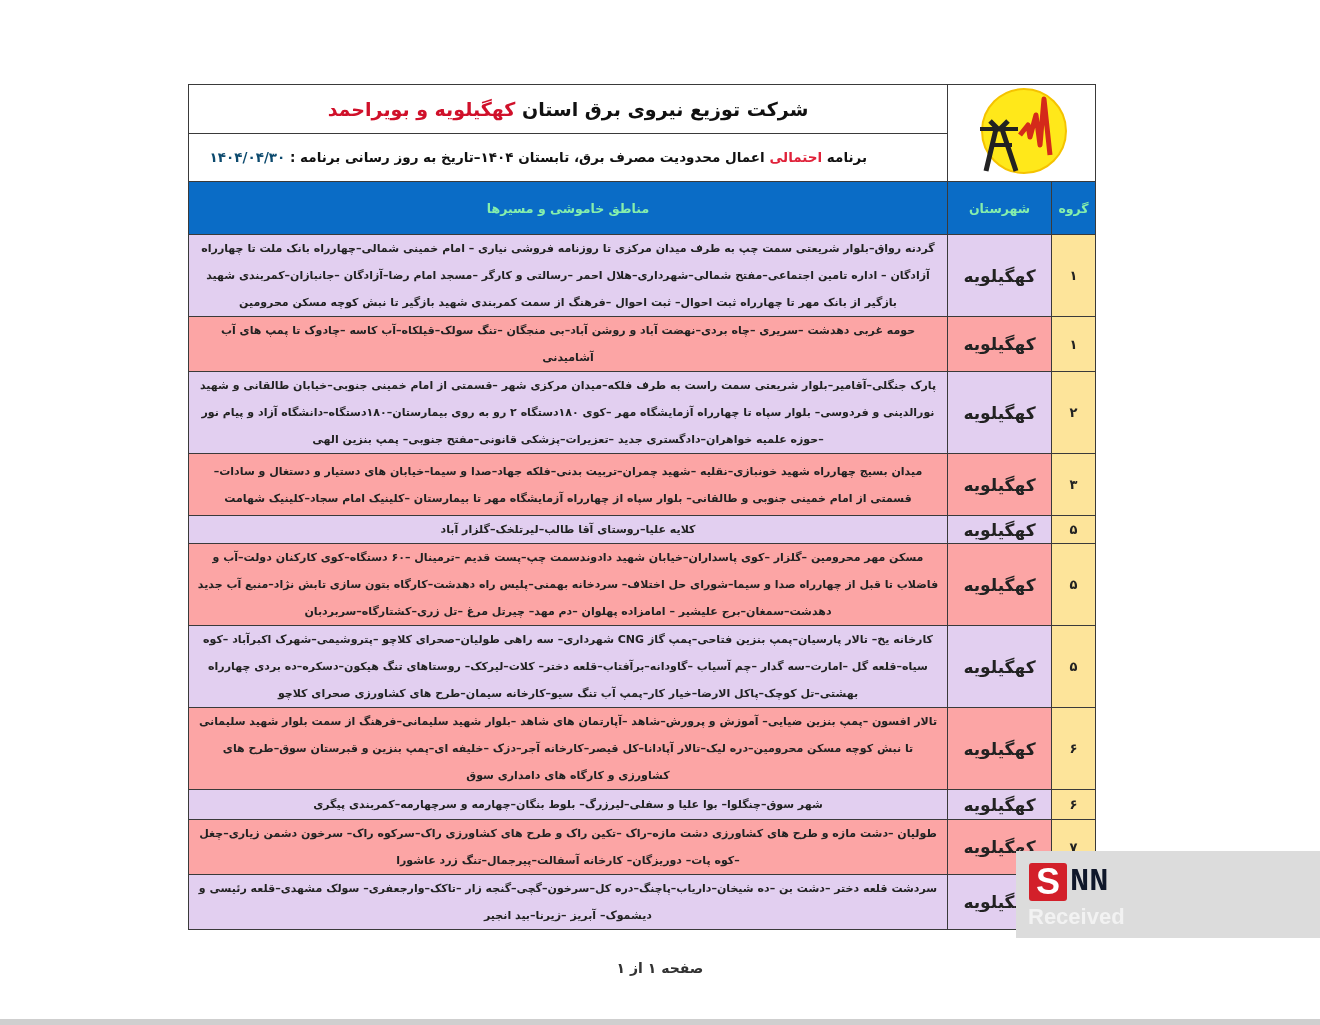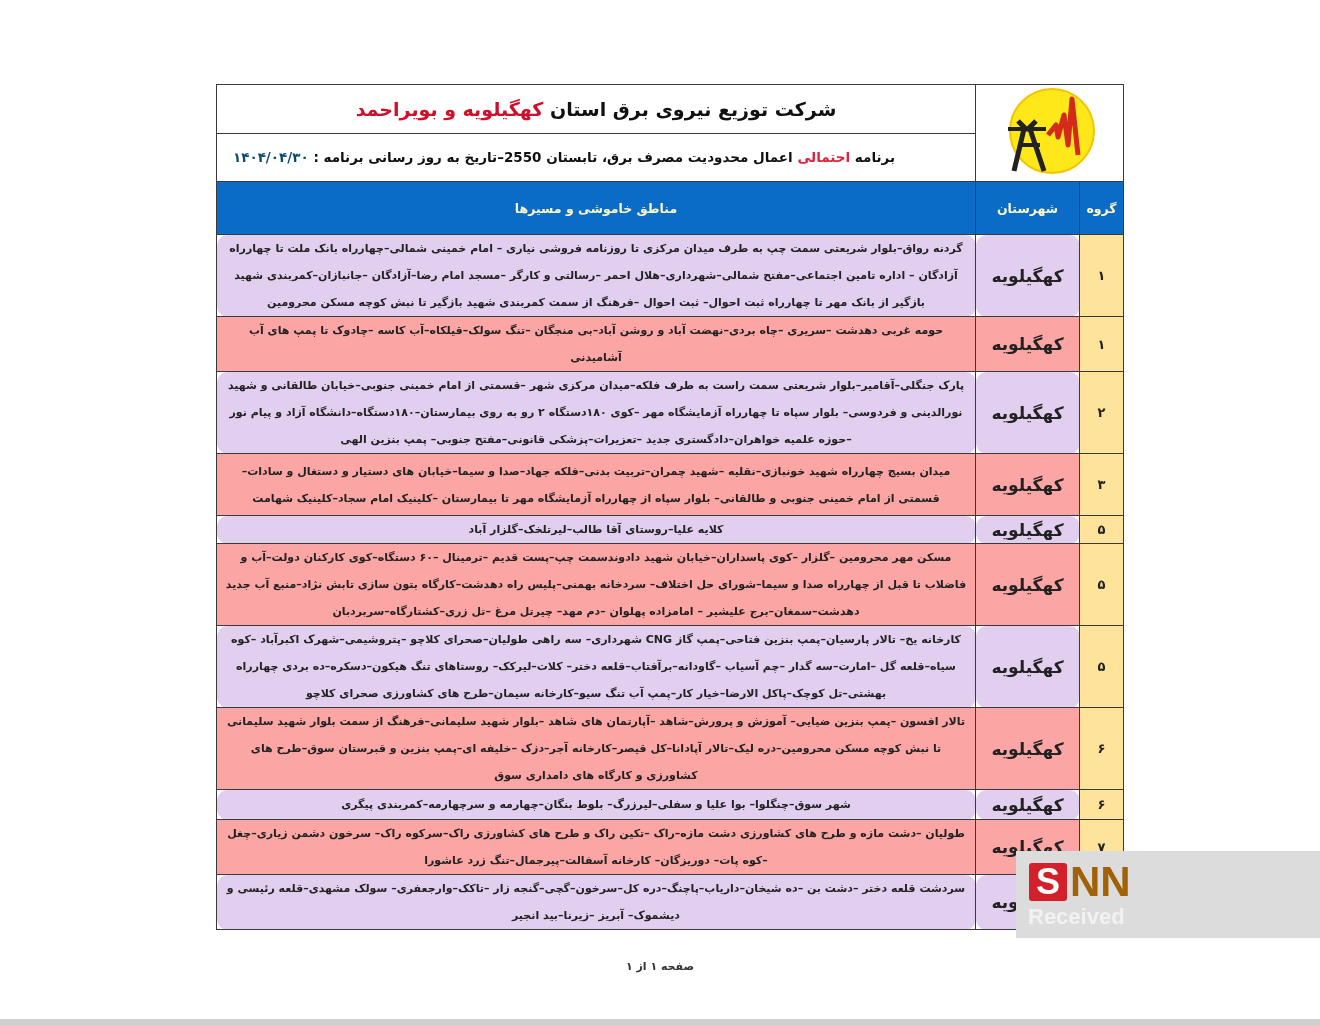--- a/index.html
+++ b/index.html
@@ -1,57 +1,57 @@
 <!DOCTYPE html>
 <html><head>
 <meta charset="utf-8">
 <style>
   html, body { margin: 0; padding: 0; }
   body {
     width: 1320px; height: 1025px; background: #ffffff; position: relative; overflow: hidden;
     font-family: "DejaVu Sans", sans-serif;
   }
   .doc-table {
-    position: absolute; left: 216px; top: 84px; width: 908px;
+    position: absolute; left: 188px; top: 84px; width: 908px;
     border-collapse: collapse; direction: rtl; table-layout: fixed;
   }
   .doc-table td, .doc-table th { border: 1.5px solid #3a3a3a; padding: 0; }
   .logo-cell { width: 150px; background: #fff; text-align: center; vertical-align: middle; }
   .title-cell { height: 44px; text-align: center; font-weight: bold; font-size: 19px; color: #111; }
   .title-cell .red { color: #d0102a; }
   .subtitle-cell { height: 44px; text-align: right; font-weight: bold; font-size: 13.5px; color: #111; padding-right: 80px !important; }
   .subtitle-cell .red { color: #e0223a; }
   .subtitle-cell .blue { color: #0c4a6e; }
-  .hdr th { background: #0a6cc6; color: #fef9c3; font-size: 12.5px; font-weight: bold; height: 52px; }
+  .hdr th { background: #0a6cc6; color: #86efac; font-size: 12.5px; font-weight: bold; height: 52px; }
   .col-group { width: 44px; }
   .col-city { width: 104px; }
   td.group { background: #fde49a; text-align: center; font-weight: bold; font-size: 13px; color: #222; }
   td.city { text-align: center; font-weight: bold; font-size: 17px; color: #222; }
   td.areas { text-align: center; font-weight: bold; font-size: 11px; color: #222; line-height: 27px; padding: 0 8px; }
-  tr.purple td.city, tr.purple td.areas { background: #e2cff0; border-radius: 11px; }
+  tr.purple td.city, tr.purple td.areas { background: #e2cff0; }
   tr.white td.city, tr.white td.areas { background: #fca5a5; }
   .watermark {
     position: absolute; left: 1016px; top: 851px; width: 304px; height: 87px; background: #dcdcdc;
   }
   .wm-s {
     position: absolute; left: 13px; top: 12px; width: 38px; height: 38px; background: #d3202a;
     color: #fff; font-weight: bold; font-size: 36px; line-height: 38px; text-align: center;
     font-family: "Liberation Sans", sans-serif; border-radius: 3px;
   }
   .wm-nn {
-    position: absolute; left: 54px; top: 8px; color: #a16207; font-weight: bold; font-size: 42px;
-    font-family: Liberation Sans, sans-serif; line-height: 46px;
+    position: absolute; left: 54px; top: 8px; color: #0f172a; font-weight: bold; font-size: 32px;
+    font-family: Liberation Mono, monospace; line-height: 46px;
   }
   .wm-received {
     position: absolute; left: 12px; top: 53px; color: #f2f2f2; font-weight: bold; font-size: 22px;
     font-family: "Liberation Sans", sans-serif;
   }
   .page-num {
     position: absolute; top: 960px; left: 600px; width: 120px; text-align: center; direction: rtl;
-    font-size: 11px; font-weight: bold; color: #333;
+    font-size: 14px; font-weight: bold; color: #333;
   }
   .bottom-bar { position: absolute; left: 0; top: 1019px; width: 1320px; height: 6px; background: #cfcfcf; }
 </style>
 </head>
 <body>
 
 <table class="doc-table">
   <colgroup>
     <col class="col-group">
       <col class="col-city">
@@ -68,21 +68,21 @@
         <path d="M18 36 L26 44 L24 44 L14 86 M36 36 L28 44 L30 44 L44 86" stroke="#222" stroke-width="5" fill="none"></path>
         <path d="M20 60 L40 60" stroke="#222" stroke-width="4"></path>
       </svg>
     </td>
     <td class="title-cell">
       <span>شرکت توزیع نیروی برق استان </span><span class="red">کهگیلویه و بویراحمد</span>
     </td>
   </tr>
   <tr>
     <td class="subtitle-cell">
-      <span>برنامه </span><span class="red">احتمالی</span><span> اعمال محدودیت مصرف برق، تابستان 2550–تاریخ به روز رسانی برنامه : </span><span class="blue">۱۴۰۴/۰۴/۳۰</span>
+      <span>برنامه </span><span class="red">احتمالی</span><span> اعمال محدودیت مصرف برق، تابستان ۱۴۰۴–تاریخ به روز رسانی برنامه : </span><span class="blue">۱۴۰۴/۰۴/۳۰</span>
     </td>
   </tr>
   <tr class="hdr">
     <th>گروه</th>
     <th>شهرستان</th>
     <th>مناطق خاموشی و مسیرها</th>
   </tr>
   </tbody>
     <tbody id="rows">
       <tr class="purple" style="height: 78px;">

